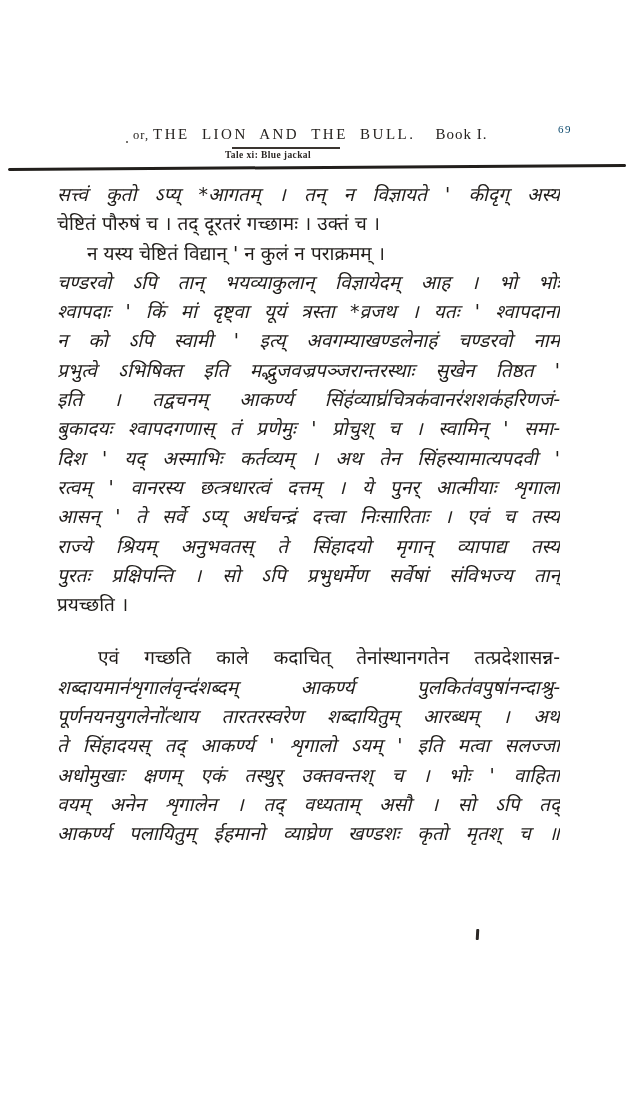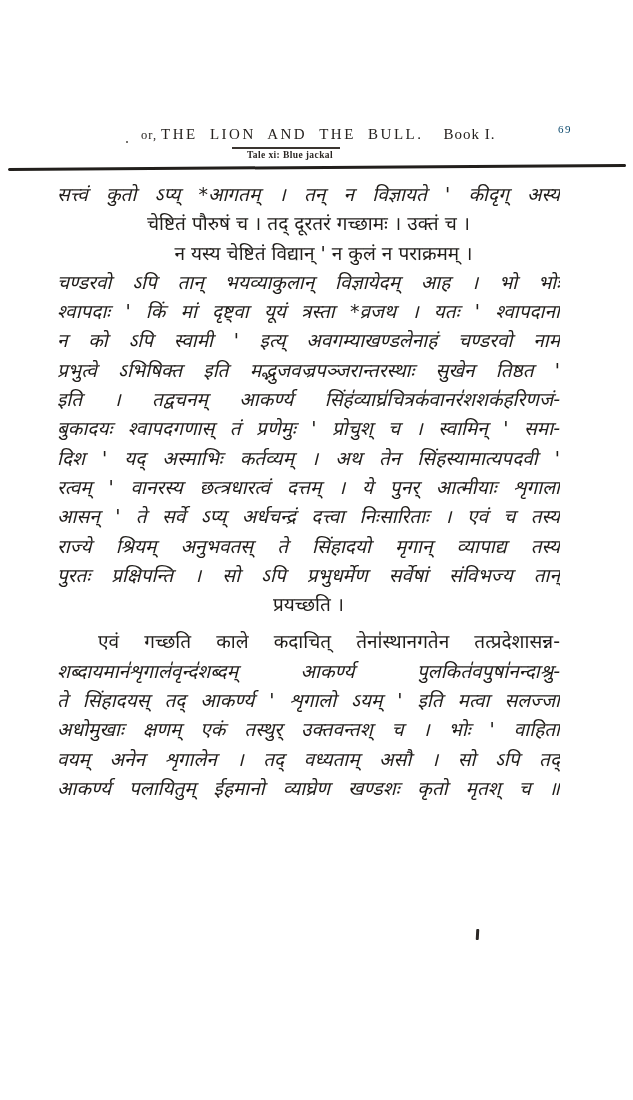--- a/index.html
+++ b/index.html
@@ -11,60 +11,60 @@
     color:#211e1c;
     overflow:hidden;
   }
   .page{position:absolute;inset:0;}
 
   
   .running-head{
     position:absolute;left:133px;top:125px;
     white-space:nowrap;color:#26221f;
   }
-  .rh-prefix{font-size:12.5px;letter-spacing:1px;margin-left:8px;}
+  .rh-prefix{font-size:12.5px;letter-spacing:1px;}
   .rh-title{font-size:15px;letter-spacing:2.5px;word-spacing:6px;margin-left:4px;text-align:right;}
   .rh-book{font-size:15px;letter-spacing:1px;margin-left:20px;}
   .page-number{
     position:absolute;left:558px;top:123px;
     font-size:11px;letter-spacing:1.5px;color:#0c4a6e;
   }
   .short-rule{
     position:absolute;left:232px;top:147px;width:108px;height:1.5px;
     background:#3a3530;
   }
   .tale-caption{
     position:absolute;left:225px;top:150px;width:130px;
-    text-align:center;font-size:9.5px;font-weight:bold;
+    font-size:9.5px;font-weight:bold;
     letter-spacing:0.4px;color:#2b2724;white-space:nowrap;
   }
   .long-rule{
     position:absolute;left:8px;top:166px;width:618px;height:2.5px;
     background:#221f1c;border-radius:2px;transform:rotate(-0.35deg);
   }
   .speck{position:absolute;background:#4a443f;}
   .speck-a{left:126px;top:141px;width:2px;height:2px;border-radius:50%;}
   .speck-b{left:476px;top:929px;width:3px;height:11px;border-radius:1px;transform:rotate(3deg);background:#2b2825;}
 
   
   .text-block{
     position:absolute;left:57px;top:180px;width:503px;
     font-family:"DejaVu Sans", sans-serif;
     font-size:19px;color:#1f1c19;
   }
   .line{
     position:relative;height:29.3px;line-height:29.3px;
-    overflow:hidden;white-space:nowrap;text-align:center;
+    overflow:hidden;white-space:nowrap;
   }
   .line.pj{white-space:normal;text-align:justify;text-align-last:justify;font-style:italic;}
   .line.p{white-space:nowrap;}
   .line.v{padding-left:30px;white-space:nowrap;}
   .line.pi{
     white-space:normal;text-align:justify;text-align-last:justify;
-    text-indent:41px;margin-top:8px;
+    text-indent:41px;margin-top:24px;
   }
 </style>
 </head>
 <body>
 
 <div class="page">
 
   <div class="speck speck-a"></div>
 
   <div class="running-head">
@@ -90,20 +90,21 @@
       <div class="line pj"><span>इति । तद्वचनम् आकर्ण्य सिंह॑व्याघ्र॑चित्रक॑वानर॑शशक॑हरिणजं-</span></div>
       <div class="line pj"><span>बुकादयः श्वापदगणास् तं प्रणेमुः ' प्रोचुश् च । स्वामिन् ' समा-</span></div>
       <div class="line pj"><span>दिश ' यद् अस्माभिः कर्तव्यम् । अथ तेन सिंहस्यामात्यपदवी '</span></div>
       <div class="line pj"><span>रत्वम् ' वानरस्य छत्त्रधारत्वं दत्तम् । ये पुनर् आत्मीयाः शृगाला</span></div>
       <div class="line pj"><span>आसन् ' ते सर्वे ऽप्य् अर्धचन्द्रं दत्त्वा निःसारिताः । एवं च तस्य</span></div>
       <div class="line pj"><span>राज्ये श्रियम् अनुभवतस् ते सिंहादयो मृगान् व्यापाद्य तस्य</span></div>
       <div class="line pj"><span>पुरतः प्रक्षिपन्ति । सो ऽपि प्रभुधर्मेण सर्वेषां संविभज्य तान्</span></div>
       <div class="line p"><span>प्रयच्छति ।</span></div>
       <div class="line pi"><span>एवं गच्छति काले कदाचित् तेना॑स्थानगतेन तत्प्रदेशासन्न-</span></div>
       <div class="line pj"><span>शब्दायमान॑शृगाल॑वृन्द॑शब्दम् आकर्ण्य पुलकित॑वपुषा॑नन्दाश्रु-</span></div>
+      <div class="line pj"><span>पूर्णनयनयुगलेनो॑त्थाय तारतरस्वरेण शब्दायितुम् आरब्धम् । अथ</span></div>
       <div class="line pj"><span>ते सिंहादयस् तद् आकर्ण्य ' शृगालो ऽयम् ' इति मत्वा सलज्जा</span></div>
       <div class="line pj"><span>अधोमुखाः क्षणम् एकं तस्थुर् उक्तवन्तश् च । भोः ' वाहिता</span></div>
       <div class="line pj"><span>वयम् अनेन शृगालेन । तद् वध्यताम् असौ । सो ऽपि तद्</span></div>
       <div class="line pj"><span>आकर्ण्य पलायितुम् ईहमानो व्याघ्रेण खण्डशः कृतो मृतश् च ॥</span></div>
     </main>
 
   <div class="speck speck-b"></div>
 
 </div>
 

